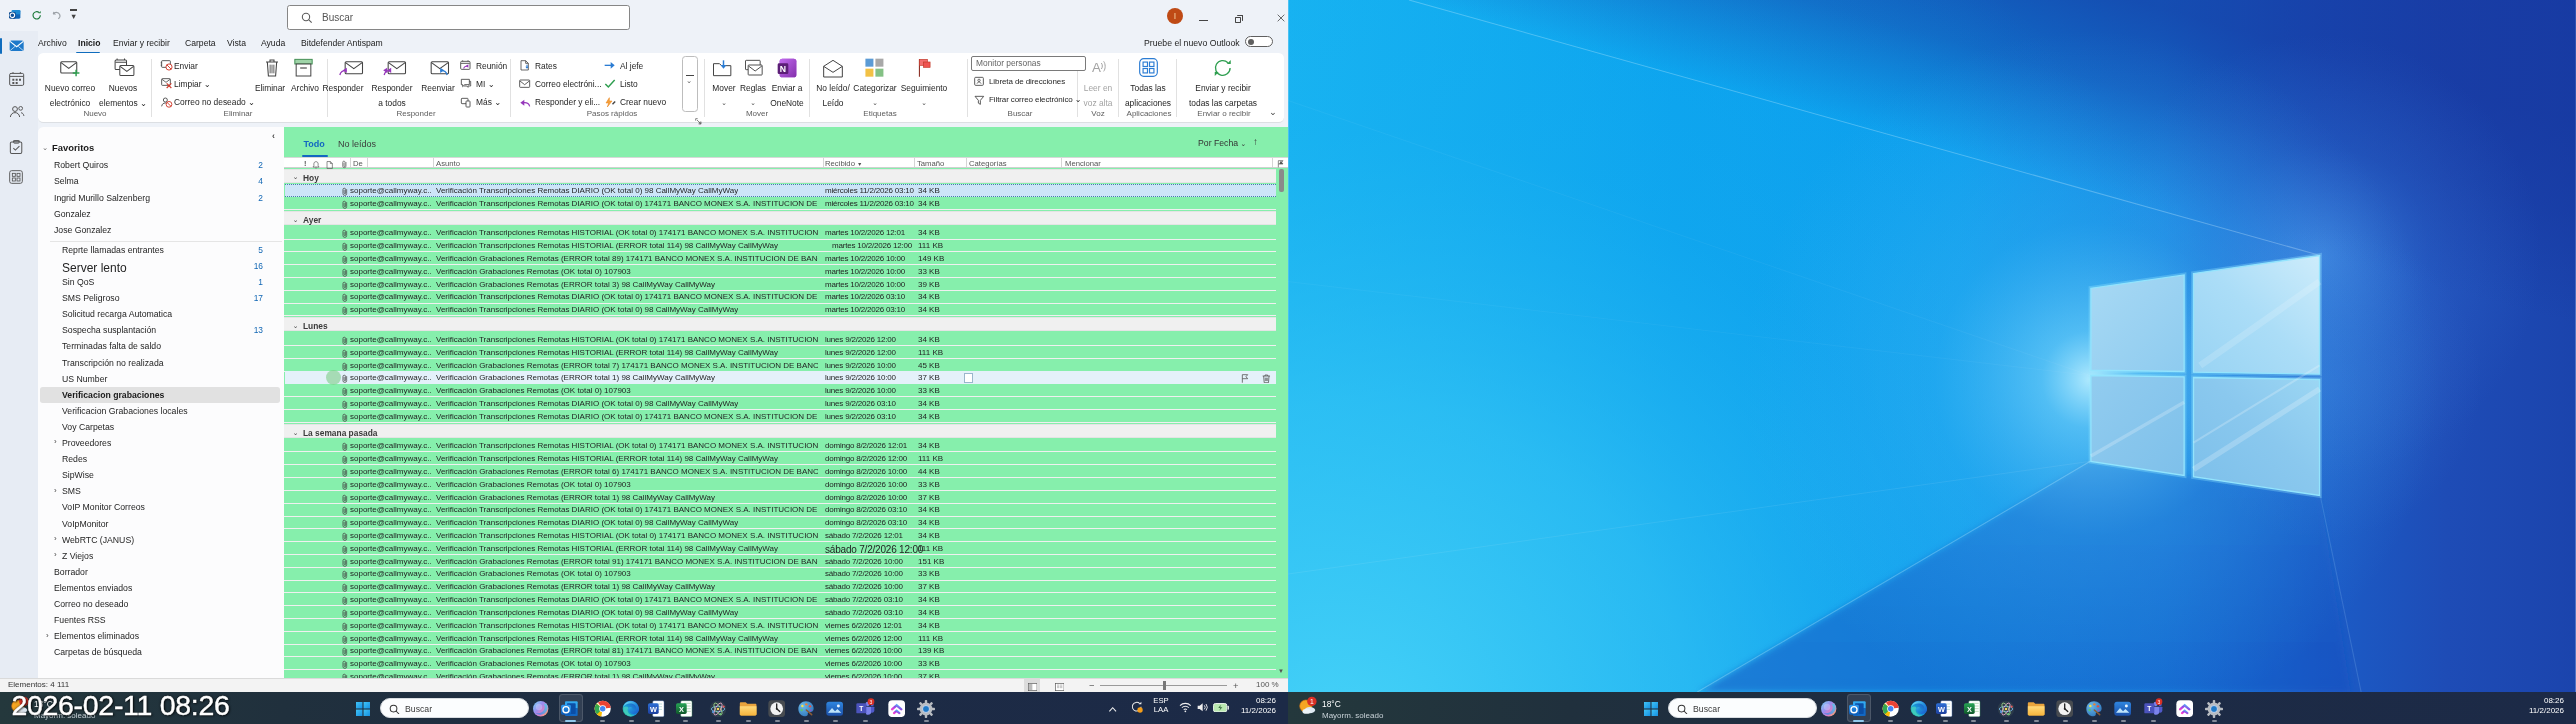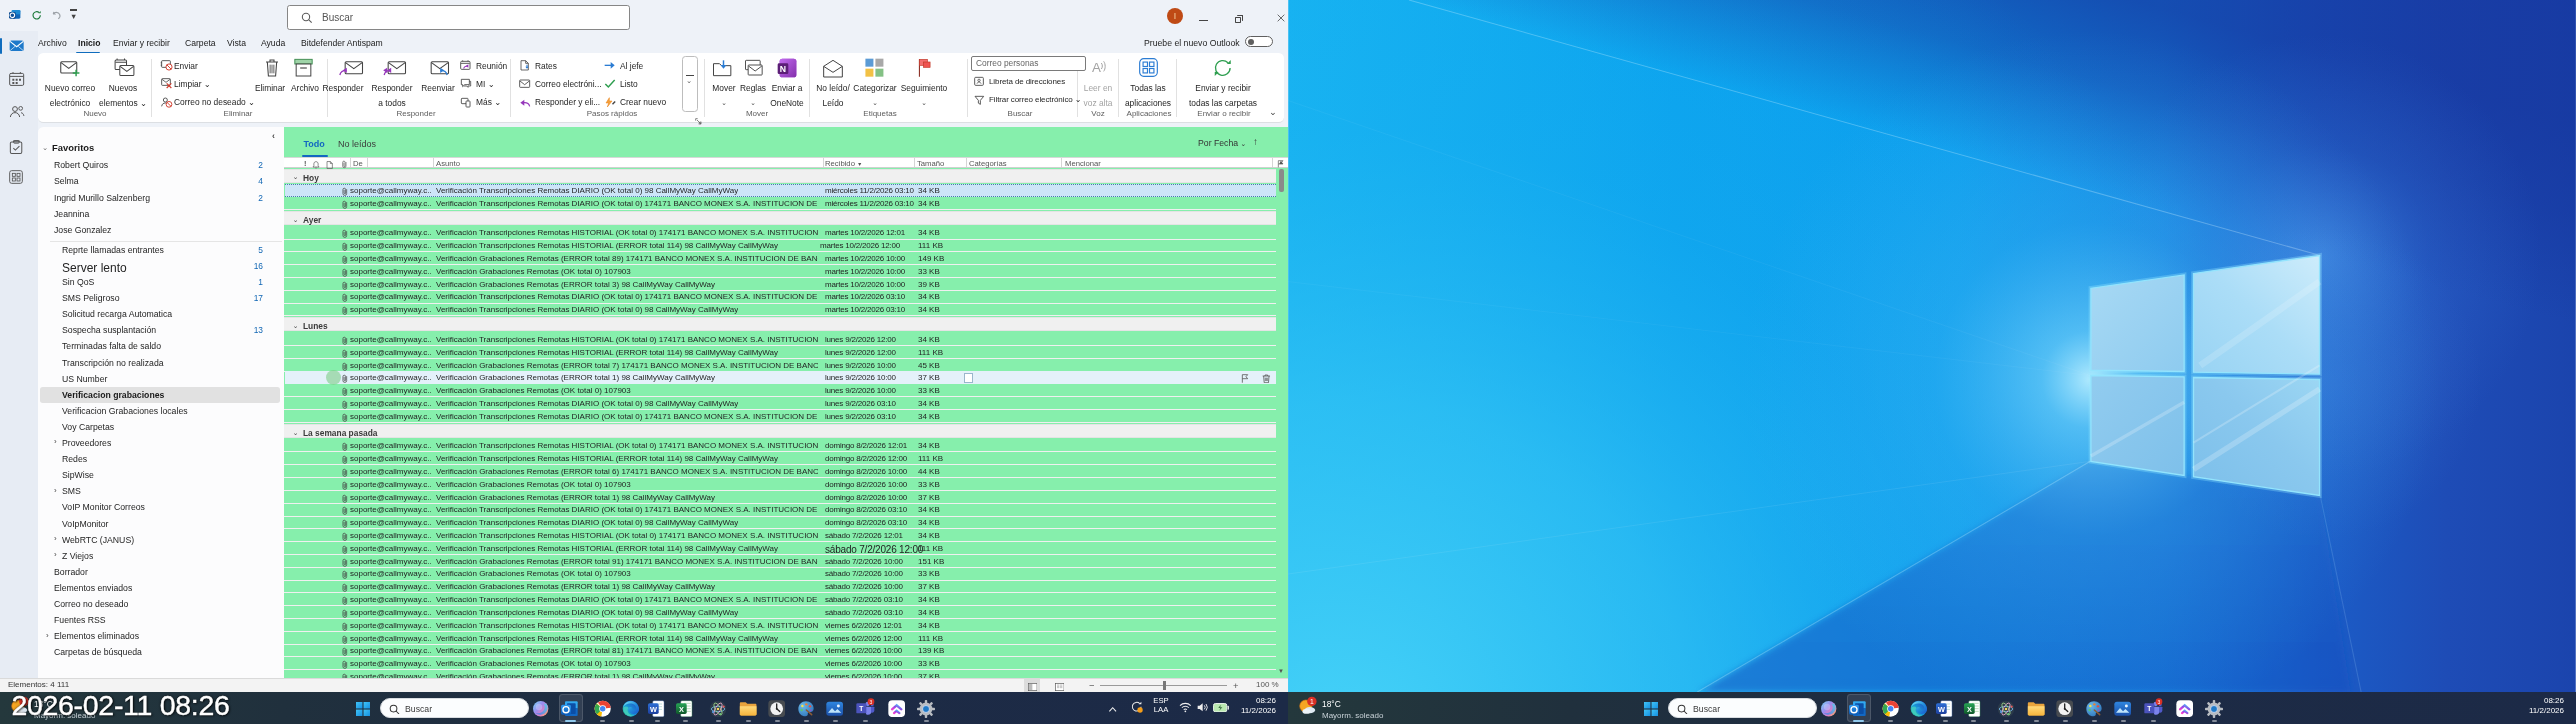--- a/index.html
+++ b/index.html
@@ -237,21 +237,21 @@
     <div class="lbl" style="left:875px;top:99px;transform:translateX(-50%);font-size:6.7px;color:#444">⌄</div>
     <div class="ic" style="left:914px;top:58px"><svg width="21.5" height="20" viewBox="0 0 32 30">
         <path d="M8 2v26" stroke="#8a2a20" stroke-width="1.6"></path>
         <rect x="8" y="2" width="12" height="9" fill="#f26d6d" stroke="#c0392b" stroke-width="1"></rect>
         <rect x="14" y="6" width="10" height="8" fill="#ef5350" stroke="#c0392b" stroke-width="1"></rect>
       </svg></div>
     <div class="lbl" style="left:924px;top:83px;transform:translateX(-50%);font-size:8.4px;color:#1f1f1f">Seguimiento</div>
     <div class="lbl" style="left:924px;top:99px;transform:translateX(-50%);font-size:6.7px;color:#444">⌄</div>
     <div class="lbl" style="left:880px;top:109px;transform:translateX(-50%);font-size:8px;color:#5d5d5d">Etiquetas</div>
     <div class="abs" style="left:971px;top:56px;width:115px;height:14.8px;border:0.7px solid #7a7a7a;border-radius:2px;background:#fff"></div>
-    <div class="lbl" style="left:976px;top:58px;font-size:8.4px;color:#666">Correo personas</div>
+    <div class="lbl" style="left:976px;top:58px;font-size:8.4px;color:#666">Monitor personas</div>
     <div class="ic" style="left:974px;top:76px"><svg width="11.4" height="10.7" viewBox="0 0 17 16">
         <rect x="1" y="2" width="13" height="12" rx="1.5" fill="#fff" stroke="#444" stroke-width="1.3"></rect>
         <circle cx="7.5" cy="6.5" r="1.8" fill="none" stroke="#444" stroke-width="1.1"></circle>
         <path d="M4.5 11.5c.4-1.6 1.5-2.4 3-2.4s2.6.8 3 2.4" fill="none" stroke="#444" stroke-width="1.1"></path>
       </svg></div>
     <div class="lbl" style="left:989px;top:77px;font-size:8px;letter-spacing:-0.1px;color:#1f1f1f">Libreta de direcciones</div>
     <div class="ic" style="left:974px;top:95px"><svg width="11.4" height="10.7" viewBox="0 0 17 16">
         <path d="M1.5 2h13l-5 6v6l-3-1.8V8z" fill="none" stroke="#444" stroke-width="1.3"></path>
       </svg></div>
     <div class="lbl" style="left:989px;top:95px;font-size:8px;letter-spacing:-0.1px;color:#1f1f1f">Filtrar correo electrónico ⌄</div>
@@ -317,21 +317,21 @@
     <div class="abs" style="left:38px;top:127px;width:247px;height:551px;background:#fcfcfd;border-right:0.7px solid #e2e2e2;border-radius:5.4px 0 0 0"></div>
     <div class="lbl" style="left:272px;top:131px;font-size:8.7px;color:#444;font-weight:bold">‹</div>
     <div class="lbl" style="left:42px;top:143px;font-size:7.4px;color:#555">⌄</div>
     <div class="lbl" style="left:52px;top:142px;font-size:9.4px;color:#1b1b1b;font-weight:bold">Favoritos</div>
     <div class="lbl" style="left:54px;top:160px;font-size:8.7px;color:#242424">Robert Quiros</div>
     <div class="lbl" style="left:263px;top:160px;font-size:8.4px;color:#1267b4;transform:translateX(-100%)">2</div>
     <div class="lbl" style="left:54px;top:176px;font-size:8.7px;color:#242424">Selma</div>
     <div class="lbl" style="left:263px;top:176px;font-size:8.4px;color:#1267b4;transform:translateX(-100%)">4</div>
     <div class="lbl" style="left:54px;top:193px;font-size:8.7px;color:#242424">Ingrid Murillo Salzenberg</div>
     <div class="lbl" style="left:263px;top:193px;font-size:8.4px;color:#1267b4;transform:translateX(-100%)">2</div>
-    <div class="lbl" style="left:54px;top:209px;font-size:8.7px;color:#242424">Jeannina</div>
+    <div class="lbl" style="left:54px;top:209px;font-size:8.7px;color:#242424">Gonzalez</div>
     <div class="lbl" style="left:54px;top:225px;font-size:8.7px;color:#242424">Jose Gonzalez</div>
     <div class="abs" style="left:50px;top:241px;width:232px;height:0.7px;background:#e5e5e5"></div>
     <div class="lbl" style="left:62px;top:245px;font-size:8.7px;color:#242424">Reprte llamadas entrantes</div>
     <div class="lbl" style="left:263px;top:245px;font-size:8.4px;color:#1267b4;transform:translateX(-100%)">5</div>
     <div class="lbl" style="left:62px;top:261px;font-size:12px;color:#242424">Server lento</div>
     <div class="lbl" style="left:263px;top:261px;font-size:8.4px;color:#1267b4;transform:translateX(-100%)">16</div>
     <div class="lbl" style="left:62px;top:277px;font-size:8.7px;color:#242424">Sin QoS</div>
     <div class="lbl" style="left:263px;top:277px;font-size:8.4px;color:#1267b4;transform:translateX(-100%)">1</div>
     <div class="lbl" style="left:62px;top:293px;font-size:8.7px;color:#242424">SMS Peligroso</div>
     <div class="lbl" style="left:263px;top:293px;font-size:8.4px;color:#1267b4;transform:translateX(-100%)">17</div>
@@ -429,21 +429,21 @@
       <div class="lbl" style="left:66px;top:101px;font-size:8px;color:#1f1f1f;max-width:82px;overflow:hidden">soporte@callmyway.c...</div>
       <div class="lbl" style="left:152px;top:101px;font-size:8px;color:#1f1f1f;max-width:382px;overflow:hidden">Verificación Transcripciones Remotas HISTORIAL (OK total 0) 174171 BANCO MONEX S.A. INSTITUCION DE BANC...</div>
       <div class="lbl" style="left:541px;top:101px;font-size:8px;letter-spacing:-0.2px;color:#1f1f1f">martes 10/2/2026 12:01</div>
       <div class="lbl" style="left:634px;top:101px;font-size:8px;color:#1f1f1f">34 KB</div>
       <div class="abs" style="left:0px;top:124px;width:992px;height:0.7px;background:#f0f0f0"></div>
       <div class="ic" style="left:58px;top:114px"><svg width="6" height="9.4" viewBox="0 0 9 14">
           <path d="M7 3.2v6.6a2.8 2.8 0 0 1-5.6 0V3.8a2 2 0 0 1 4 0V9a1.1 1.1 0 0 1-2.2 0V4.2" fill="none" stroke="#444" stroke-width="1.1"></path>
         </svg></div>
       <div class="lbl" style="left:66px;top:114px;font-size:8px;color:#1f1f1f;max-width:82px;overflow:hidden">soporte@callmyway.c...</div>
       <div class="lbl" style="left:152px;top:114px;font-size:8px;color:#1f1f1f;max-width:382px;overflow:hidden">Verificación Transcripciones Remotas HISTORIAL (ERROR total 114) 98 CallMyWay CallMyWay</div>
-      <div class="lbl" style="left:536px;top:114px;font-size:8px;letter-spacing:-0.2px;color:#1f1f1f">martes 10/2/2026 12:00</div>
+      <div class="lbl" style="left:548px;top:114px;font-size:8px;letter-spacing:-0.2px;color:#1f1f1f">martes 10/2/2026 12:00</div>
       <div class="lbl" style="left:634px;top:114px;font-size:8px;color:#1f1f1f">111 KB</div>
       <div class="abs" style="left:0px;top:137px;width:992px;height:0.7px;background:#f0f0f0"></div>
       <div class="ic" style="left:58px;top:127px"><svg width="6" height="9.4" viewBox="0 0 9 14">
           <path d="M7 3.2v6.6a2.8 2.8 0 0 1-5.6 0V3.8a2 2 0 0 1 4 0V9a1.1 1.1 0 0 1-2.2 0V4.2" fill="none" stroke="#444" stroke-width="1.1"></path>
         </svg></div>
       <div class="lbl" style="left:66px;top:127px;font-size:8px;color:#1f1f1f;max-width:82px;overflow:hidden">soporte@callmyway.c...</div>
       <div class="lbl" style="left:152px;top:127px;font-size:8px;color:#1f1f1f;max-width:382px;overflow:hidden">Verificación Grabaciones Remotas (ERROR total 89) 174171 BANCO MONEX S.A. INSTITUCION DE BANCA MULTI...</div>
       <div class="lbl" style="left:541px;top:127px;font-size:8px;letter-spacing:-0.2px;color:#1f1f1f">martes 10/2/2026 10:00</div>
       <div class="lbl" style="left:634px;top:127px;font-size:8px;color:#1f1f1f">149 KB</div>
       <div class="abs" style="left:0px;top:150px;width:992px;height:0.7px;background:#f0f0f0"></div>

